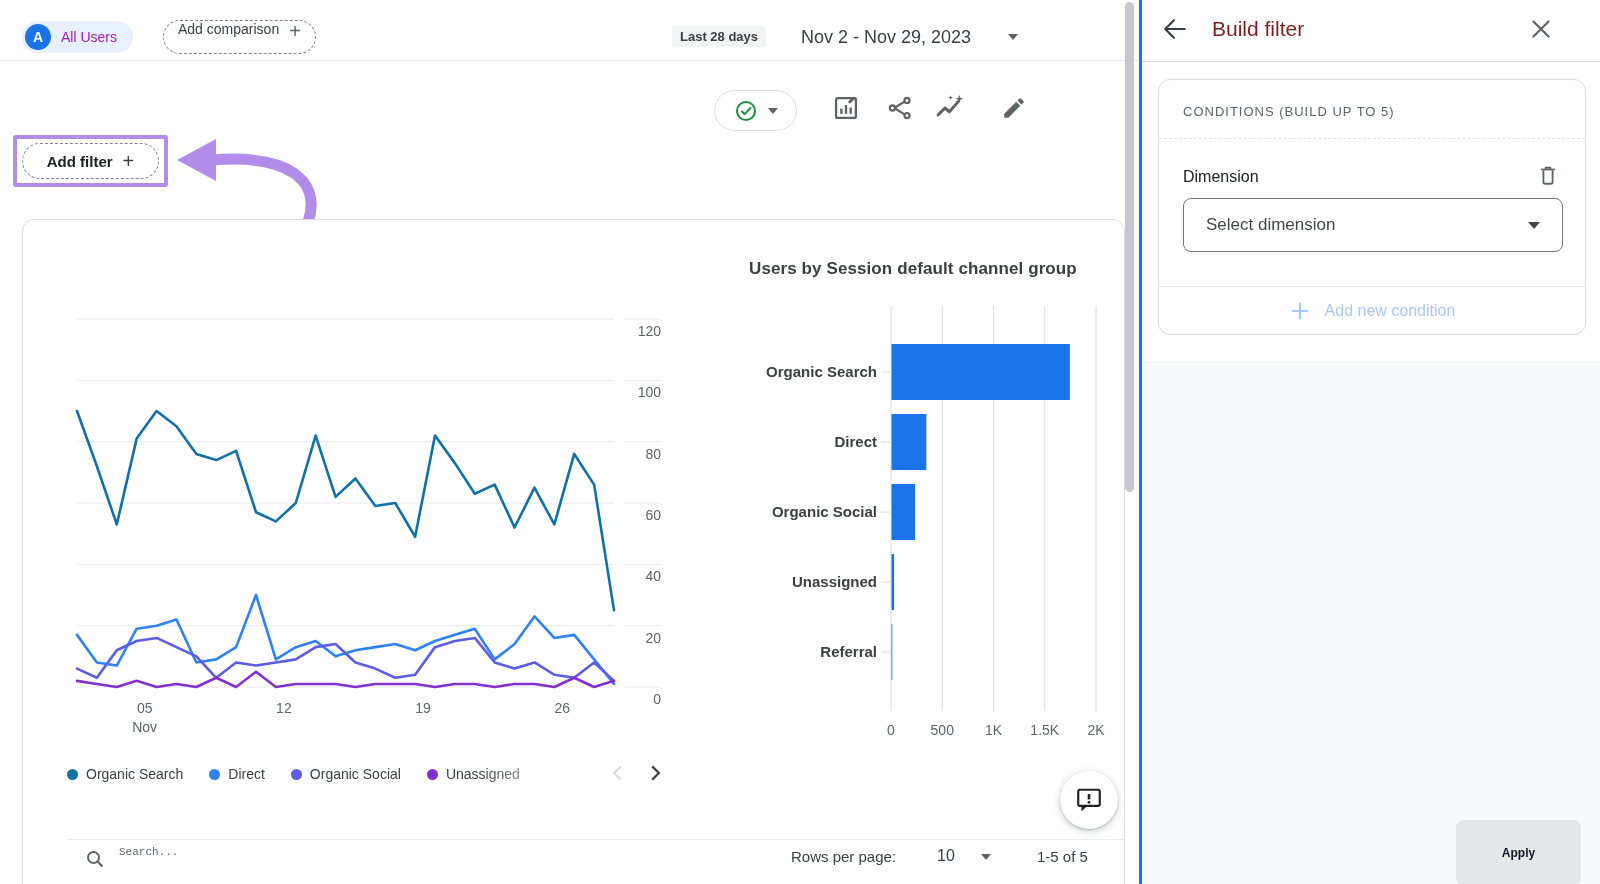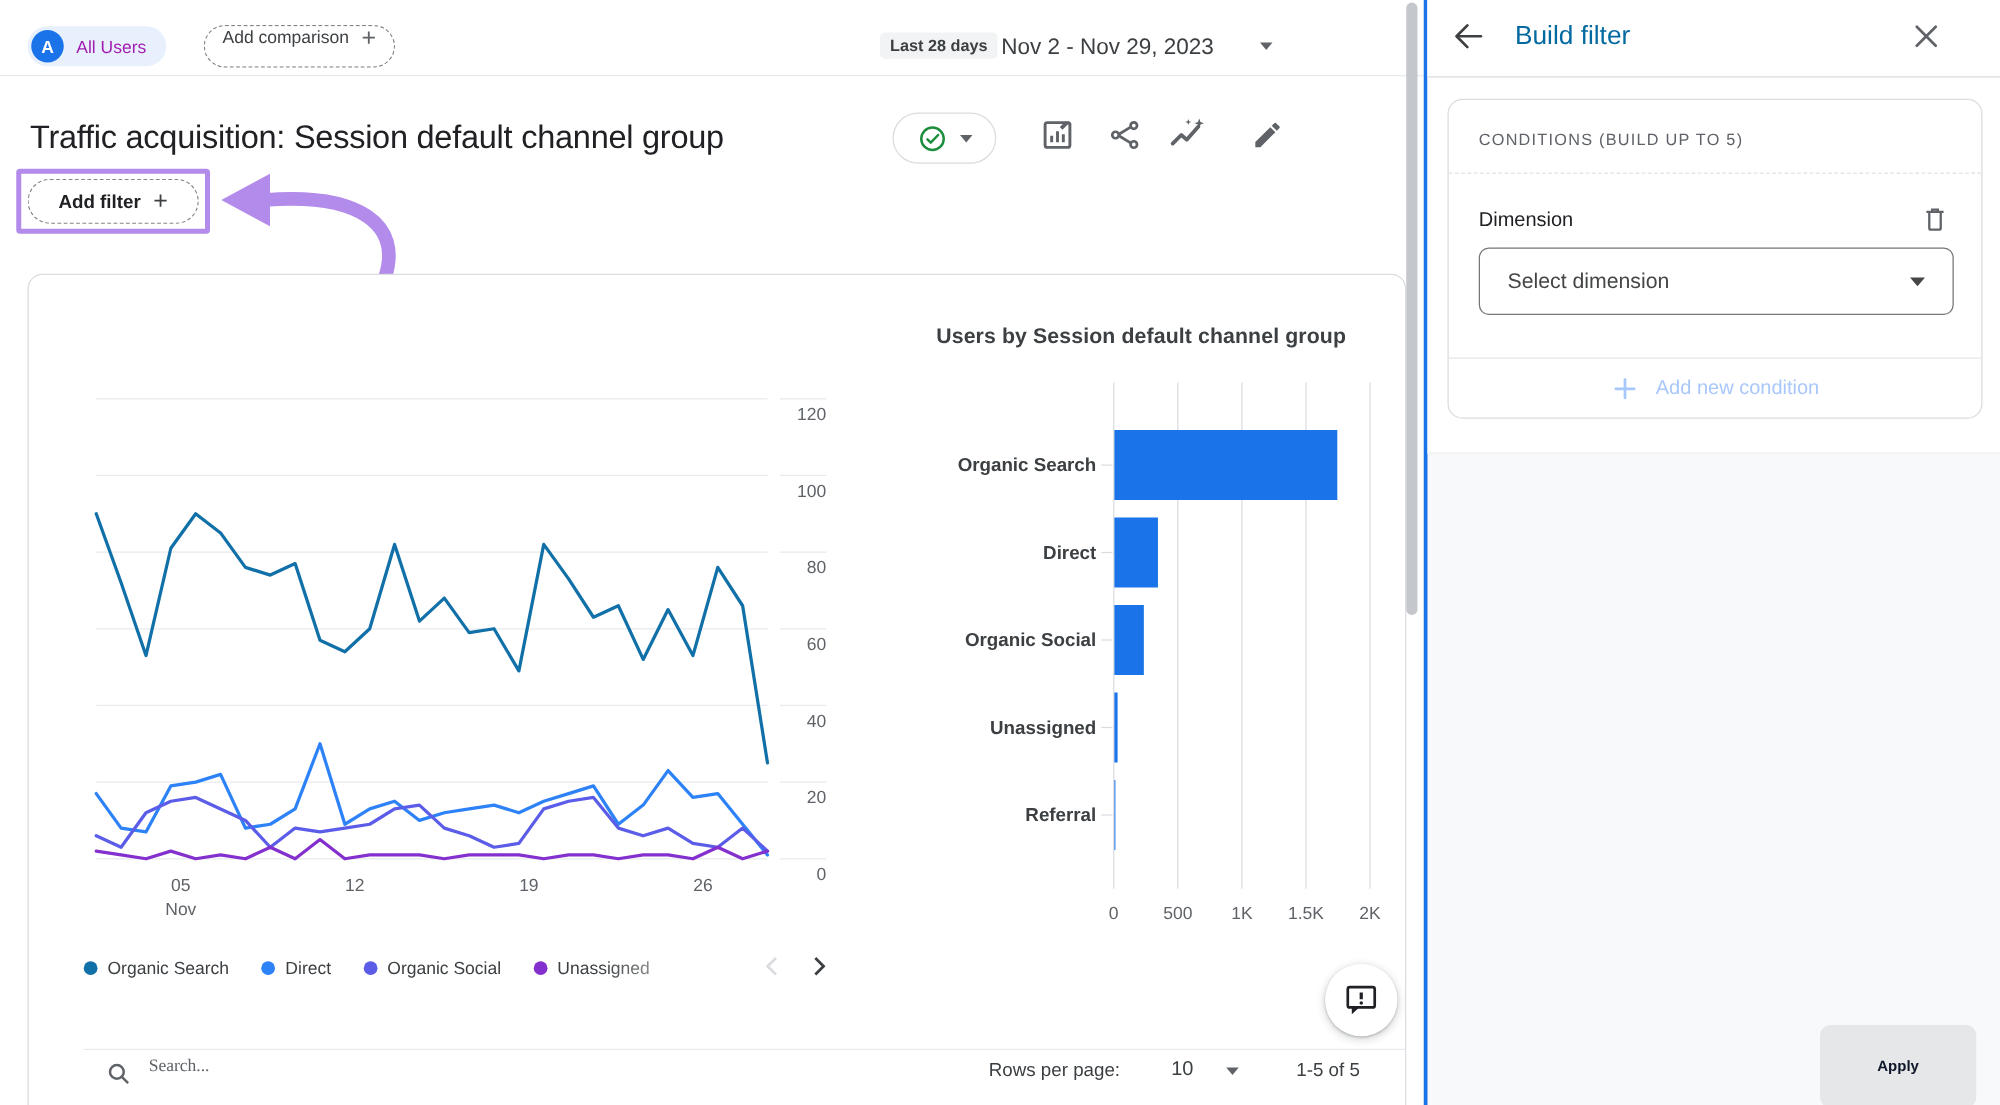--- a/index.html
+++ b/index.html
@@ -8,49 +8,49 @@
   .abs{position:absolute}
   
   .main{position:absolute;left:0;top:0;width:1139px;height:884px;background:#fff;overflow:hidden}
   .topbar-divider{position:absolute;left:0;top:60px;width:1139px;height:1px;background:#e8eaed}
   .chip-all-users{left:22px;top:21px;height:32px;background:#e8f0fe;border-radius:16px;display:flex;align-items:center;padding:0 16px 0 3px;gap:10px}
   .avatar{width:26px;height:26px;border-radius:50%;background:#1a73e8;color:#fff;font-size:14px;font-weight:bold;display:flex;align-items:center;justify-content:center}
   .chip-all-users .lbl{font-size:14px;color:#a21caf}
   .chip-dashed{border:1px dashed #80868b;border-radius:17px;height:34px;display:flex;align-items:flex-start;gap:10px;padding:0 14px;background:#fff;color:#3c4043;font-size:14px}
   .chip-comparison{left:163px;top:20px}
   .plus{font-size:20px;color:#5f6368;line-height:1;font-weight:400}
-  .badge-last28{left:704px;top:26px;background:#f1f3f4;border-radius:4px;padding:3px 8px;font-size:13px;font-weight:bold;color:#3c4043}
+  .badge-last28{left:672px;top:26px;background:#f1f3f4;border-radius:4px;padding:3px 8px;font-size:13px;font-weight:bold;color:#3c4043}
   .date-range{left:801px;top:27px;font-size:18px;color:#3c4043}
   .caret{width:0;height:0;border-left:5px solid transparent;border-right:5px solid transparent;border-top:6px solid #5f6368}
   .date-caret{left:1008px;top:34px}
   .page-title{left:24px;top:94px;font-size:26px;font-weight:400;color:#202124;letter-spacing:-0.2px;white-space:nowrap}
   .status-pill{left:714px;top:90px;width:83px;height:41px;border:1px solid #dadce0;border-radius:21px;display:flex;align-items:center;justify-content:center;gap:10px;background:#fff}
   .icon-btn{width:32px;height:32px;display:flex;align-items:center;justify-content:center}
   
   .hl-box{left:13px;top:135px;width:155px;height:52px;border:4px solid #b38beb;border-radius:3px}
   .add-filter{left:22px;top:143px;width:137px;height:36px;border:1px dashed #80868b;border-radius:18px;background:#fff;display:flex;align-items:center;justify-content:center;gap:10px;font-size:15px;font-weight:bold;color:#202124}
   
   .card{left:22px;top:219px;width:1103px;height:700px;border:1px solid #dadce0;border-radius:12px;background:#fff;overflow:hidden}
   .chart-title{font-size:17px;font-weight:bold;color:#3c4043;letter-spacing:.1px;white-space:nowrap}
   .legend{left:44px;top:540px;display:flex;gap:26px;align-items:center;height:28px}
   .legend-item{display:flex;align-items:center;gap:8px;font-size:14px;color:#3c4043;white-space:nowrap}
   .dot{width:11px;height:11px;border-radius:50%}
   .legend-fade{left:458px;top:538px;width:136px;height:30px;background:linear-gradient(to right,rgba(255,255,255,0),#fff 75%)}
   .chev{width:26px;height:26px;display:flex;align-items:center;justify-content:center}
   .fab{left:1037px;top:551px;width:58px;height:58px;border-radius:50%;background:#fff;box-shadow:0 1px 2px rgba(60,64,67,.3),0 2px 6px 2px rgba(60,64,67,.15);display:flex;align-items:center;justify-content:center}
   .foot-divider{left:44px;top:619px;width:1059px;height:1px;background:#e8eaed}
-  .search-input{border:none;outline:none;font-size:14px;color:#c2410c;width:260px;background:transparent;font-family:Liberation Serif, serif}
+  .search-input{border:none;outline:none;font-size:11px;color:#c2410c;width:260px;background:transparent;font-family:Liberation Mono, monospace}
   .search-input::placeholder{color:#5f6368}
   .foot-text{font-size:15px;color:#3c4043;white-space:nowrap}
   .scroll-thumb{left:1125px;top:2px;width:9px;height:490px;background:#c4c7cb;border-radius:5px}
   
   .panel{position:absolute;right:0;top:0;width:461px;height:884px;background:#f8f9fa;border-left:3px solid #1a73e8}
   .panel-top{position:absolute;left:0;top:0;width:100%;height:363px;background:#fff;border-bottom:1px solid #eceef0}
   .panel-header{position:absolute;left:0;top:0;width:100%;height:62px;background:#fff;border-bottom:1px solid #dadce0}
-  .panel-title{position:absolute;left:70px;top:17px;font-size:21px;color:#0369a1}
+  .panel-title{position:absolute;left:70px;top:17px;font-size:21px;color:#7f1d1d}
   .cond-card{position:absolute;left:16px;top:79px;width:428px;height:256px;border:1px solid #dadce0;border-radius:12px;background:#fff}
   .cond-header{position:absolute;left:24px;top:24px;font-size:13px;letter-spacing:1px;color:#5f6368}
   .cond-div1{position:absolute;left:0;top:58px;width:100%;border-top:1px dashed #dfe1e5}
   .dim-label{position:absolute;left:24px;top:88px;font-size:16px;color:#202124}
   .select-box{position:absolute;left:24px;top:118px;width:380px;height:54px;border:1px solid #747775;border-radius:8px;display:flex;align-items:center;justify-content:space-between;padding:0 22px;background:#fff}
   .select-box .sel-txt{font-size:17px;color:#444746}
   .cond-div2{position:absolute;left:0;top:206px;width:100%;border-top:1px solid #e4e6e9}
   .add-cond{position:absolute;left:0;top:206px;width:100%;height:50px;display:flex;align-items:center;justify-content:center;gap:14px;color:#a8c7fa;font-size:16px}
   .apply-btn{position:absolute;left:314px;top:820px;width:125px;height:66px;background:#e6e7e9;border:none;border-radius:8px;font-size:12px;font-weight:bold;color:#0f172a;font-family:"Liberation Sans",sans-serif}
   svg{display:block}
@@ -67,21 +67,20 @@
   </div>
   <div class="abs chip-dashed chip-comparison">
     <span>Add comparison</span>
     <span class="plus">+</span>
   </div>
   <span class="abs badge-last28">Last 28 days</span>
   <span class="abs date-range">Nov 2 - Nov 29, 2023</span>
   <span class="abs caret date-caret"></span>
   <div class="topbar-divider"></div>
 
-  <h1 class="abs page-title">Traffic acquisition: Session default channel group</h1>
   <div class="abs status-pill">
     <span>
       <svg width="24" height="24" viewBox="0 0 24 24">
           <circle cx="12" cy="12" r="9" fill="none" stroke="#1e8e3e" stroke-width="2"></circle>
           <path d="M8 12.5l2.6 2.6L16.5 9" fill="none" stroke="#1e8e3e" stroke-width="2" stroke-linecap="round" stroke-linejoin="round"></path>
         </svg>
     </span>
     <span class="caret"></span>
   </div>
   <div class="abs icon-btn" style="left:830px;top:92px">

